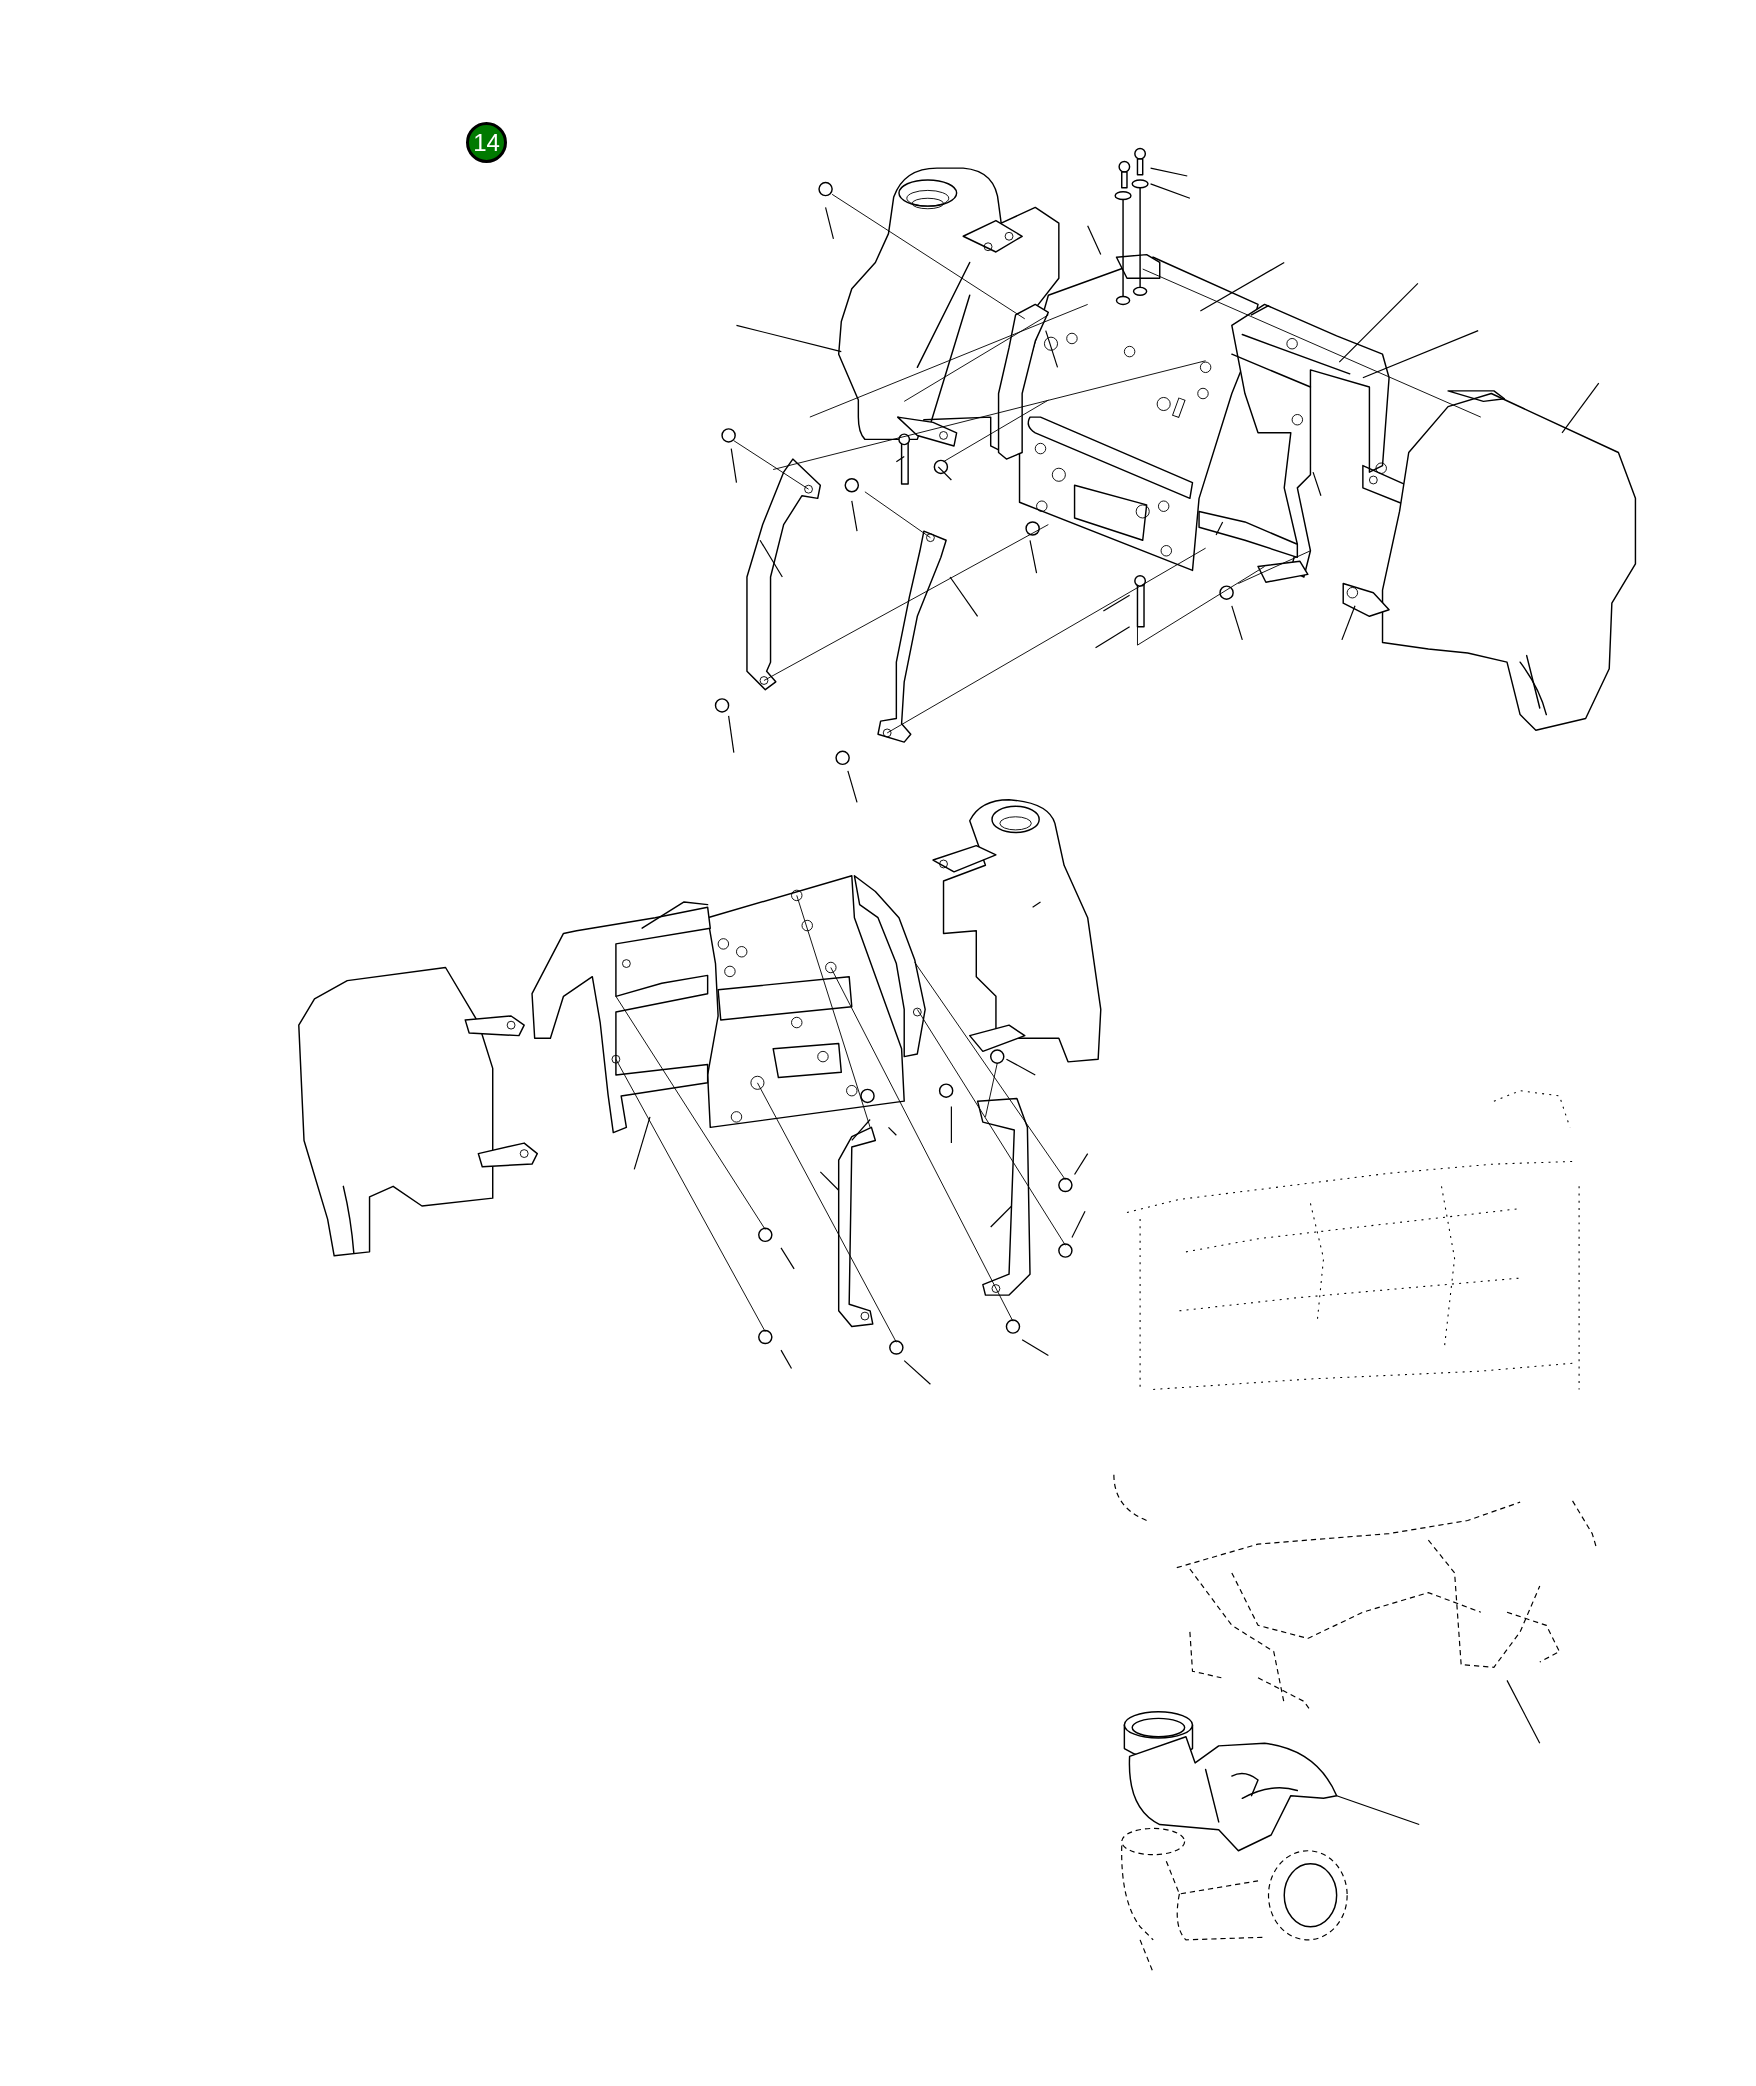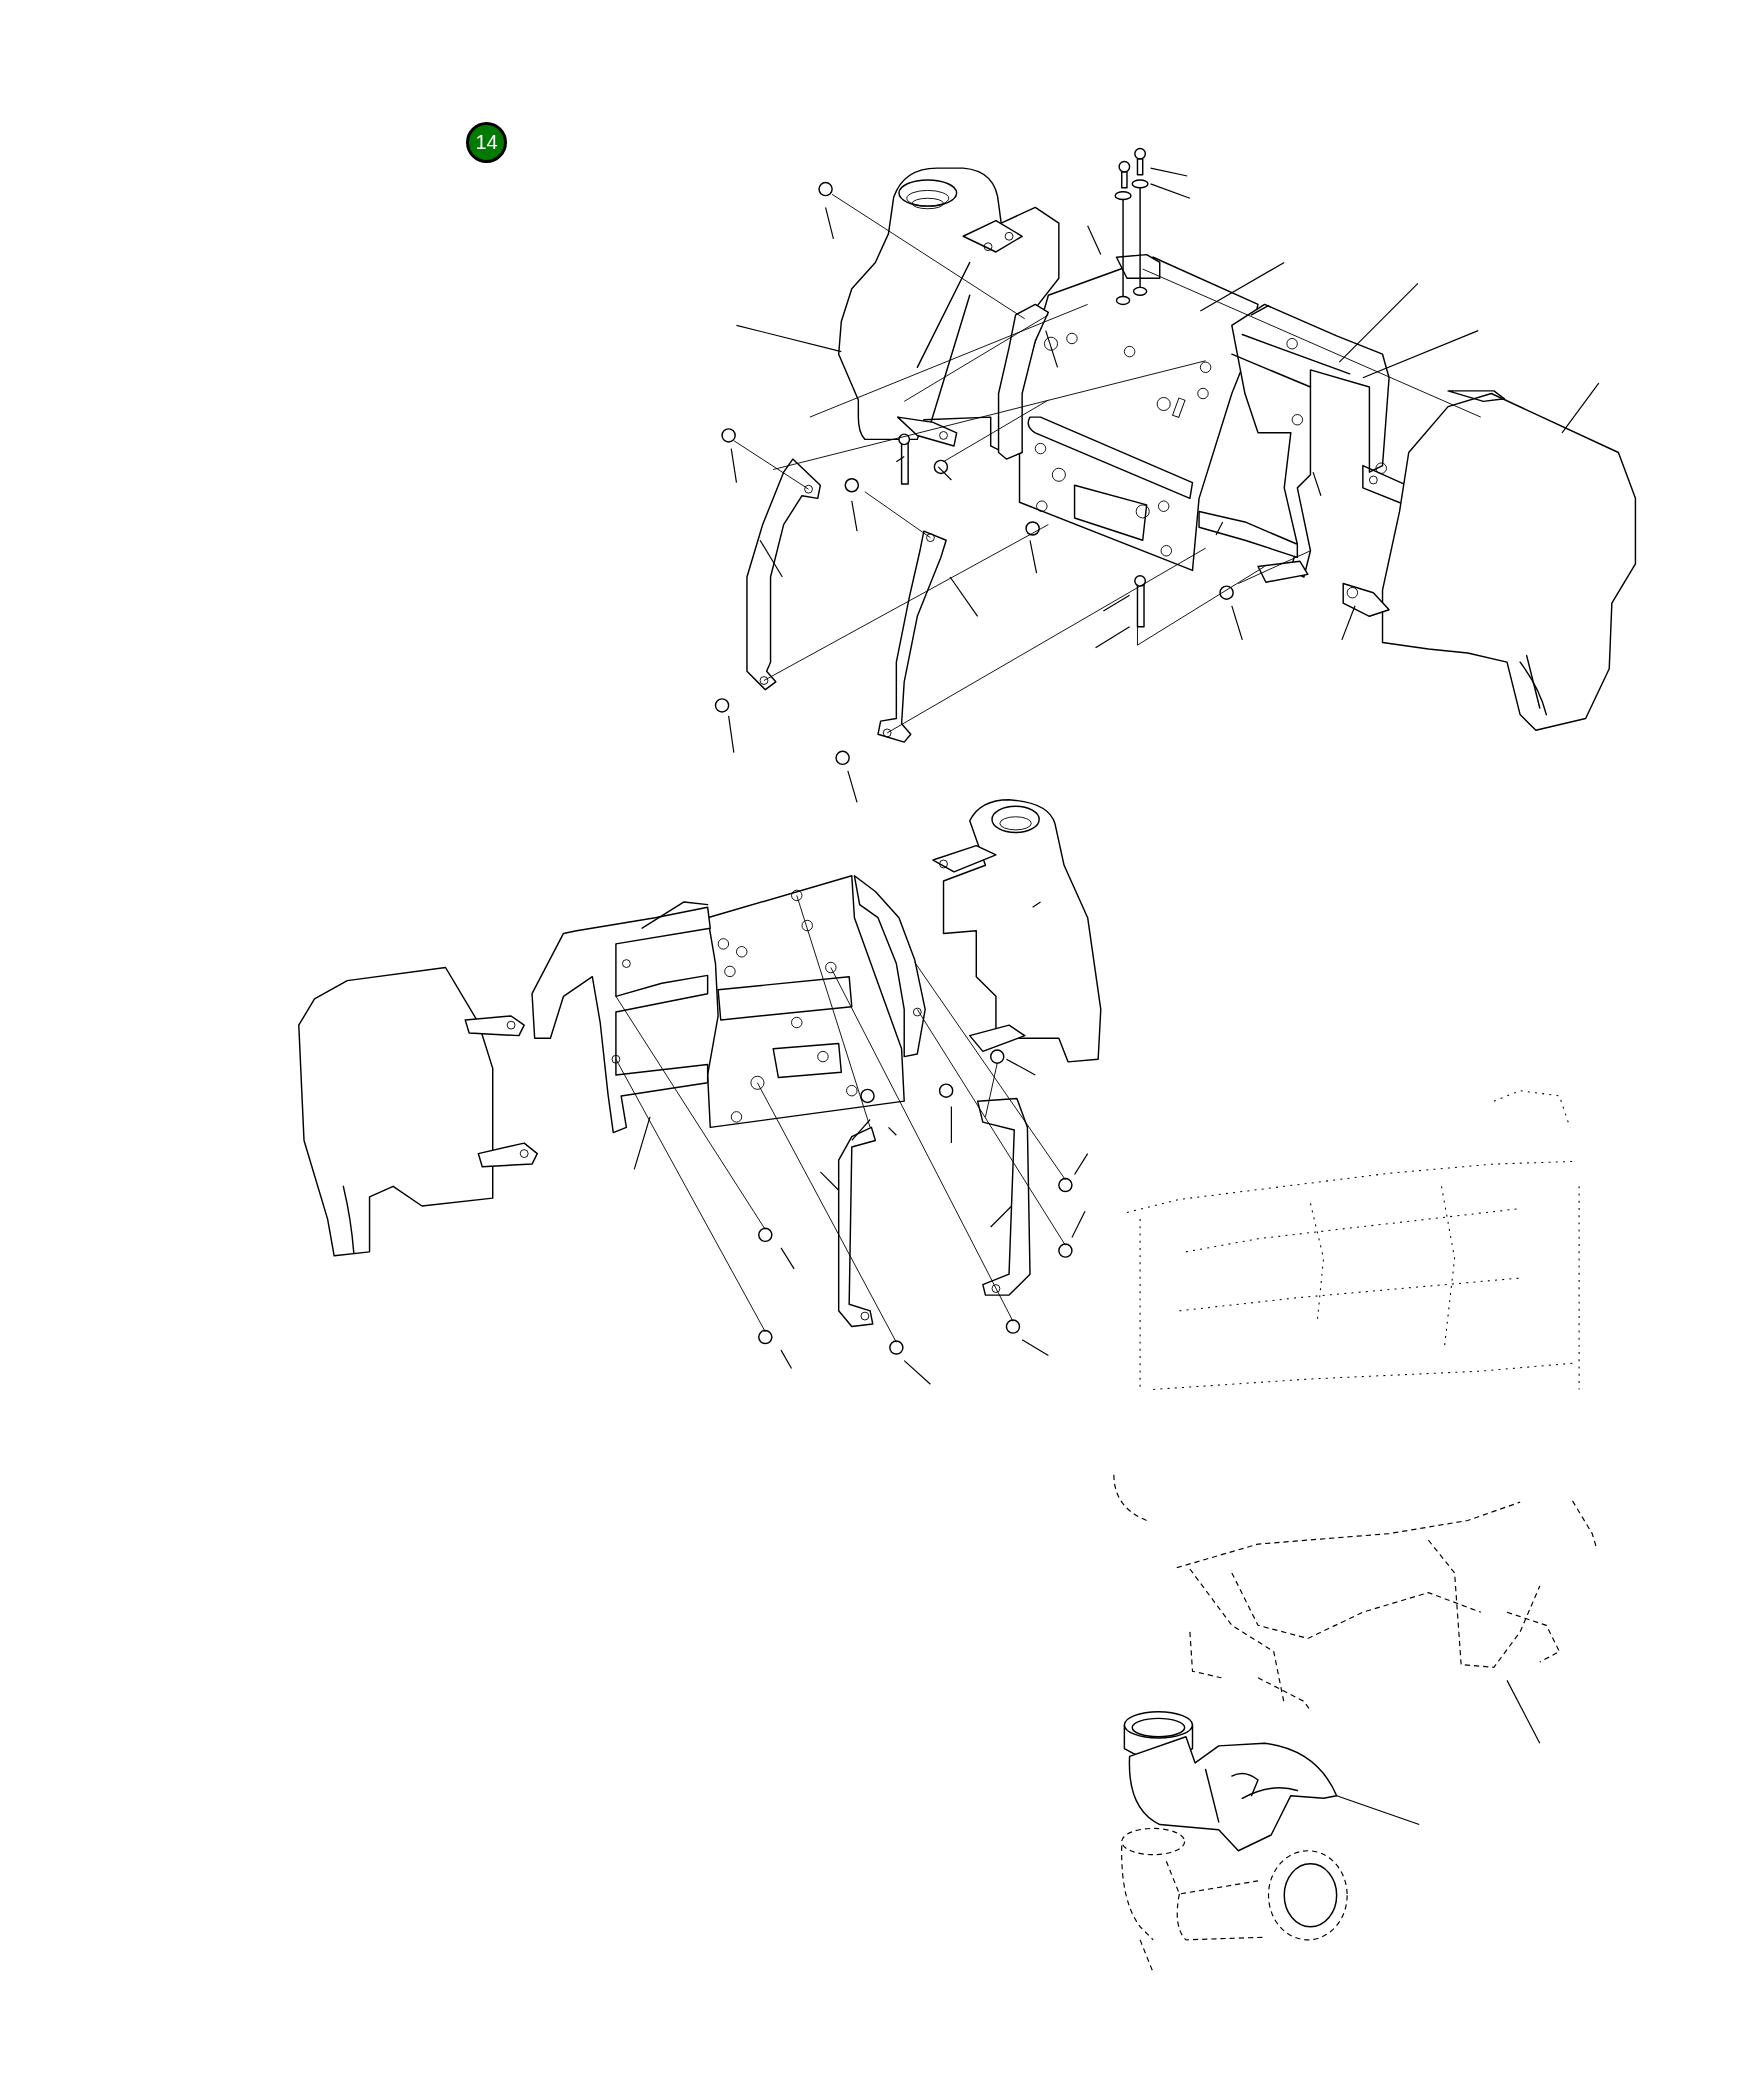--- a/index.html
+++ b/index.html
@@ -1,20 +1,20 @@
 <!DOCTYPE html>
 <html style="font-size:10.2px"><head>
 <meta charset="utf-8">
 <style>
   html, body { margin:0; padding:0; background:#ffffff; }
   body { width:1756px; height:2087px; position:relative; overflow:hidden; font-family:"Liberation Sans", sans-serif; }
   #canvas { position:absolute; left:0; top:0; width:1756px; height:2087px; }
   .badge { position:absolute; left:466px; top:122px; width:41px; height:41px; border-radius:50%;
            border:3.2px solid #000; box-sizing:border-box; display:flex; align-items:center; justify-content:center;
-           color:#fff; font-size:20px; font-family:"Liberation Sans", sans-serif; }
+           color:#fff; font-size:24px; font-family:"Liberation Sans", sans-serif; }
   svg .ln { fill:none; stroke:#000; stroke-width:1.1; stroke-linejoin:round; stroke-linecap:round; }
   svg .part { fill:#fff; stroke:#000; stroke-width:1.1; stroke-linejoin:round; }
   svg .thin { fill:none; stroke:#000; stroke-width:0.7; }
   svg .dash { fill:none; stroke:#000; stroke-width:0.9; stroke-dasharray:4 3; }
   svg .dot { fill:none; stroke:#000; stroke-width:0.8; stroke-dasharray:1.5 4; }
   svg .lead { fill:none; stroke:#000; stroke-width:0.9; }
 </style>
 </head>
 <body>
 

